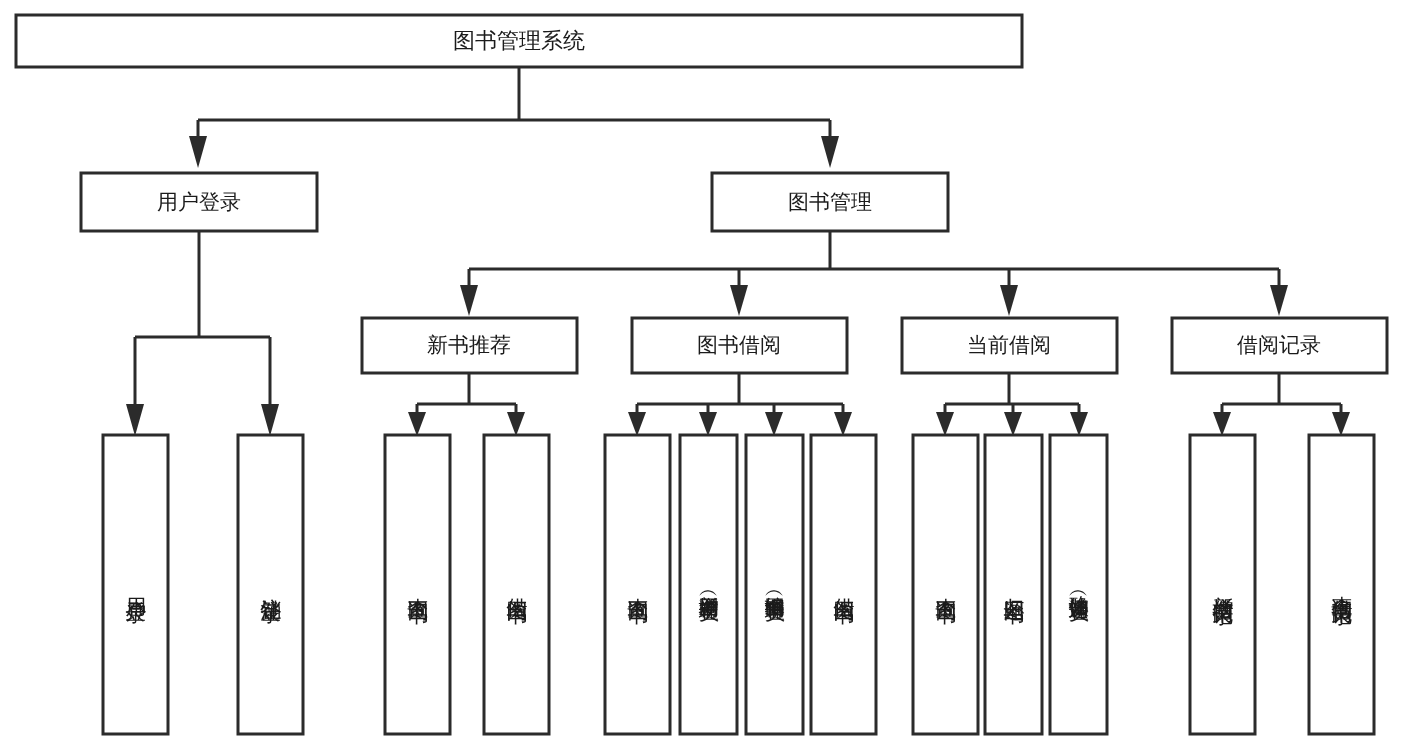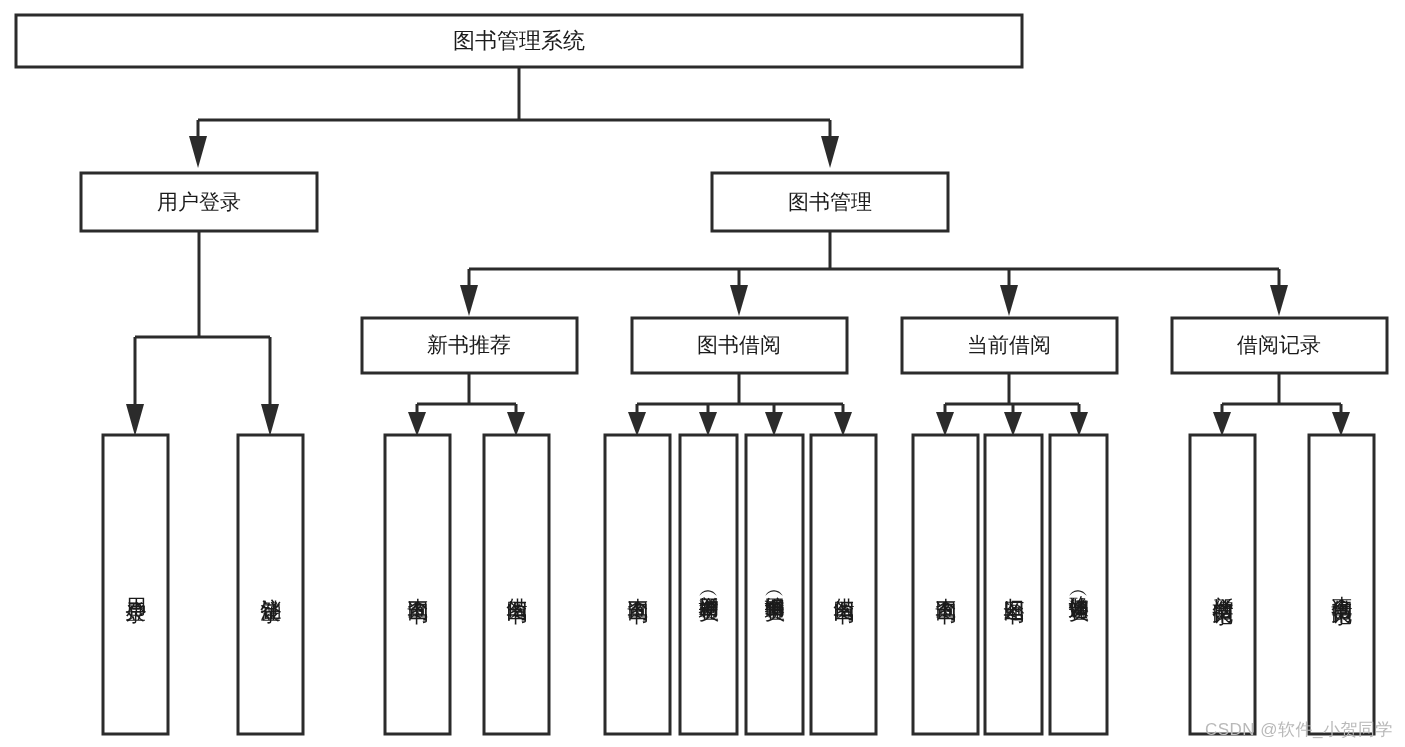--- a/index.html
+++ b/index.html
@@ -227,15 +227,14 @@
   <div class="vert-label" style="left:746px; top:435px; width:57px; height:299px; font-size:20px; letter-spacing:1px;">编辑图书（管理员）</div>
   <div class="vert-label" style="left:811px; top:435px; width:65px; height:299px;">借阅图书</div>
 
   <div class="vert-label" style="left:913px; top:435px; width:65px; height:299px;">查询图书</div>
   <div class="vert-label" style="left:985px; top:435px; width:57px; height:299px;">归还图书</div>
   <div class="vert-label" style="left:1050px; top:435px; width:57px; height:299px; font-size:20px; letter-spacing:1px;">确认归还（管理员）</div>
 
   <div class="vert-label" style="left:1190px; top:435px; width:65px; height:299px;">新增借阅记录</div>
   <div class="vert-label" style="left:1309px; top:435px; width:65px; height:299px;">查询借阅记录</div>
 
-  <div class="watermark">CSDN @软件_小贺同学</div>
 
 </div>
 
 </body></html>

